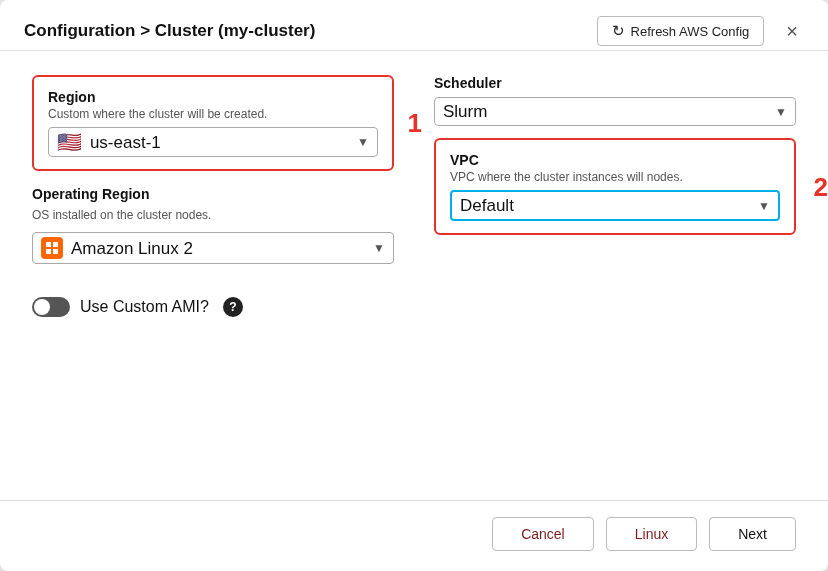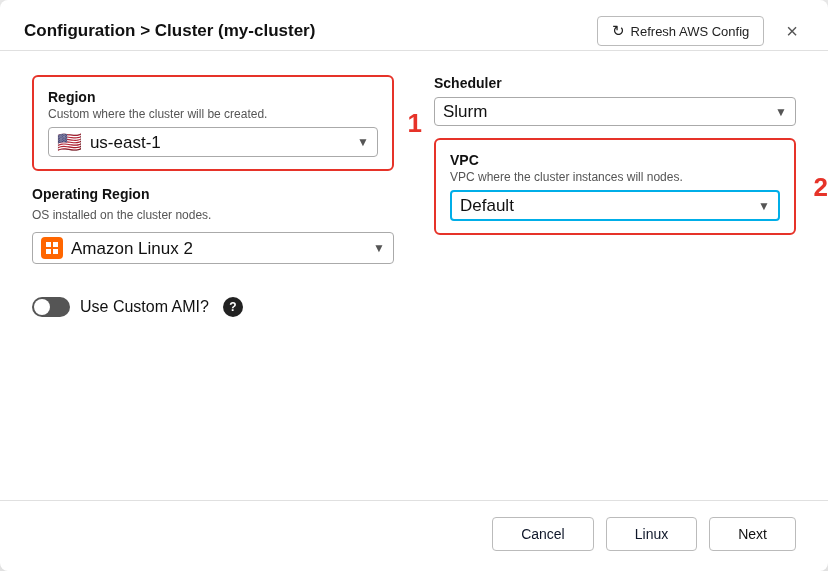--- a/index.html
+++ b/index.html
@@ -216,21 +216,21 @@
       border-top: 1px solid #e0e0e0;
       margin-top: auto;
     }
     .btn {
       padding: 8px 28px;
       border-radius: 4px;
       font-size: 14px;
       cursor: pointer;
       border: 1px solid #bbb;
       background: #fff;
-      color: #0f172a;
+      color: #7f1d1d;
       font-weight: 500;
     }
     .btn-next {
       background: #fff;
       border: 1px solid #bbb;
       color: #111;
     }
     .scheduler-box {
       padding: 0;
     }

